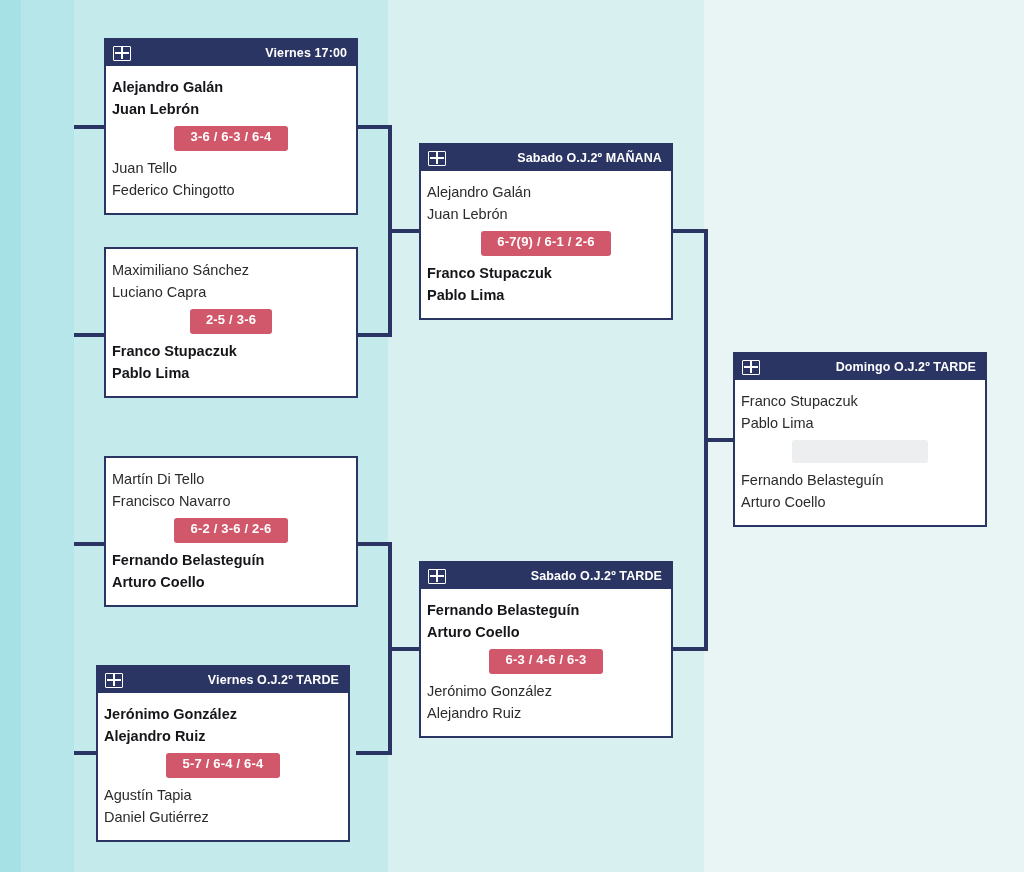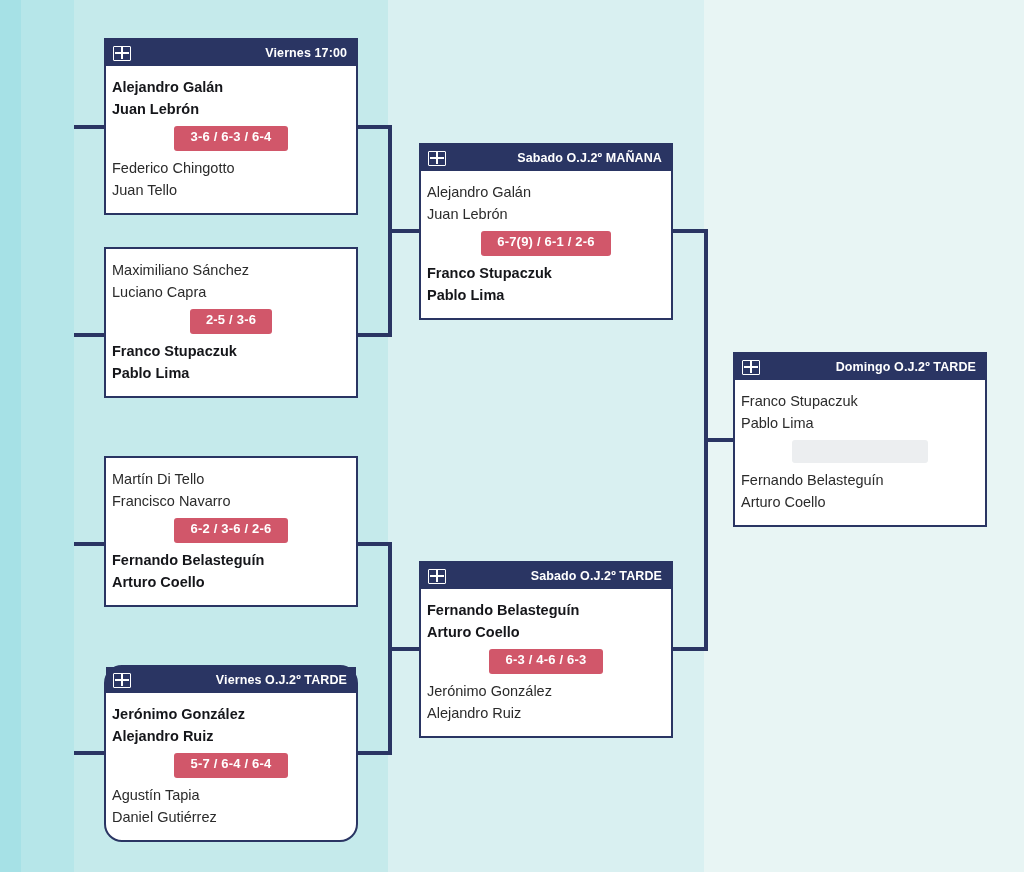--- a/index.html
+++ b/index.html
@@ -178,22 +178,22 @@
     </div>
     <div class="card-body">
       <div class="team winner">
         <div class="player">Alejandro Galán</div>
         <div class="player">Juan Lebrón</div>
       </div>
       <div class="score-row">
         <span class="score-chip">3-6 / 6-3 / 6-4</span>
       </div>
       <div class="team">
+        <div class="player">Juan Tello</div>
         <div class="player">Federico Chingotto</div>
-        <div class="player">Juan Tello</div>
       </div>
     </div>
   </div>
 
   <div class="match-card" style="left:104px; top:247px;">
     <div class="card-body">
       <div class="team">
         <div class="player">Maximiliano Sánchez</div>
         <div class="player">Luciano Capra</div>
       </div>
@@ -216,21 +216,21 @@
       <div class="score-row">
         <span class="score-chip">6-2 / 3-6 / 2-6</span>
       </div>
       <div class="team winner">
         <div class="player">Fernando Belasteguín</div>
         <div class="player">Arturo Coello</div>
       </div>
     </div>
   </div>
 
-  <div class="match-card" style="left:104px; top:665px;border-radius:18px;">
+  <div class="match-card" style="left:96px; top:665px;">
     <div class="card-header">
       <span class="court-icon">
           <span class="frame"></span>
           <span class="vbar"></span>
           <span class="hbar"></span>
         </span>
       <span class="card-title">Viernes O.J.2º TARDE</span>
     </div>
     <div class="card-body">
       <div class="team winner">

